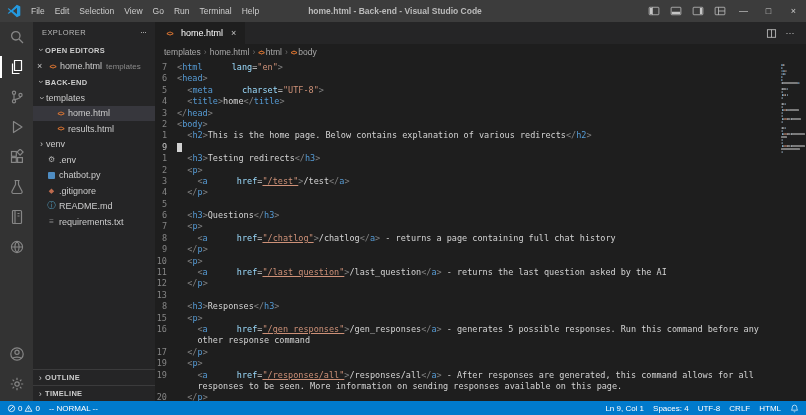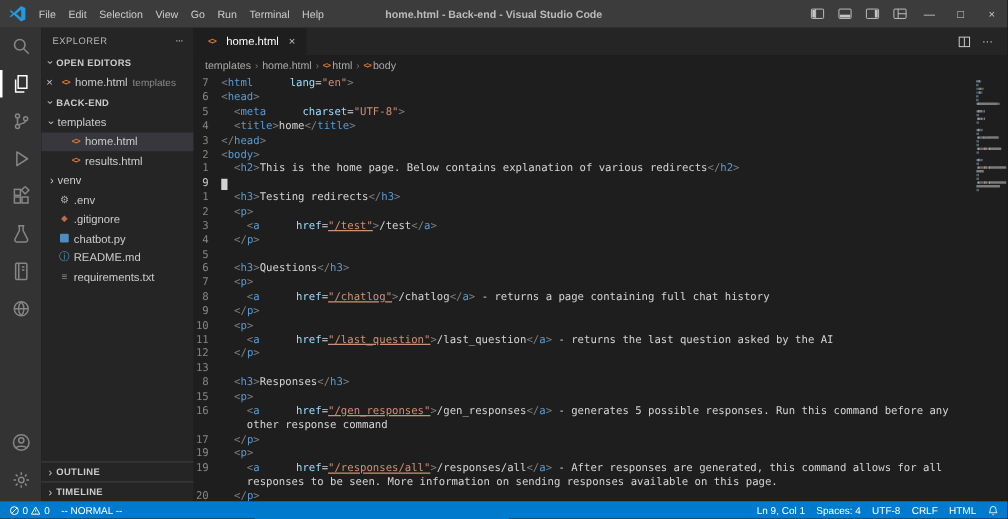--- a/index.html
+++ b/index.html
@@ -258,29 +258,29 @@
             <span class="chev">›</span>
             <span class="tree-label">venv</span>
           </div>
           <div class="tree-row" style="padding-left: 4px;">
             <span class="chev"></span>
             <span class="fic ic-gear">⚙</span>
             <span class="tree-label">.env</span>
           </div>
           <div class="tree-row" style="padding-left: 4px;">
             <span class="chev"></span>
-            <span class="fic ic-git">◆</span>
-            <span class="tree-label">.gitignore</span>
-          </div>
-          <div class="tree-row" style="padding-left: 4px;">
-            <span class="chev"></span>
             <span class="fic ic-py">
               <i></i>
             </span>
             <span class="tree-label">chatbot.py</span>
+          </div>
+          <div class="tree-row" style="padding-left: 4px;">
+            <span class="chev"></span>
+            <span class="fic ic-git">◆</span>
+            <span class="tree-label">.gitignore</span>
           </div>
           <div class="tree-row" style="padding-left: 4px;">
             <span class="chev"></span>
             <span class="fic ic-info">ⓘ</span>
             <span class="tree-label">README.md</span>
           </div>
           <div class="tree-row" style="padding-left: 4px;">
             <span class="chev"></span>
             <span class="fic ic-txt">≡</span>
             <span class="tree-label">requirements.txt</span>

